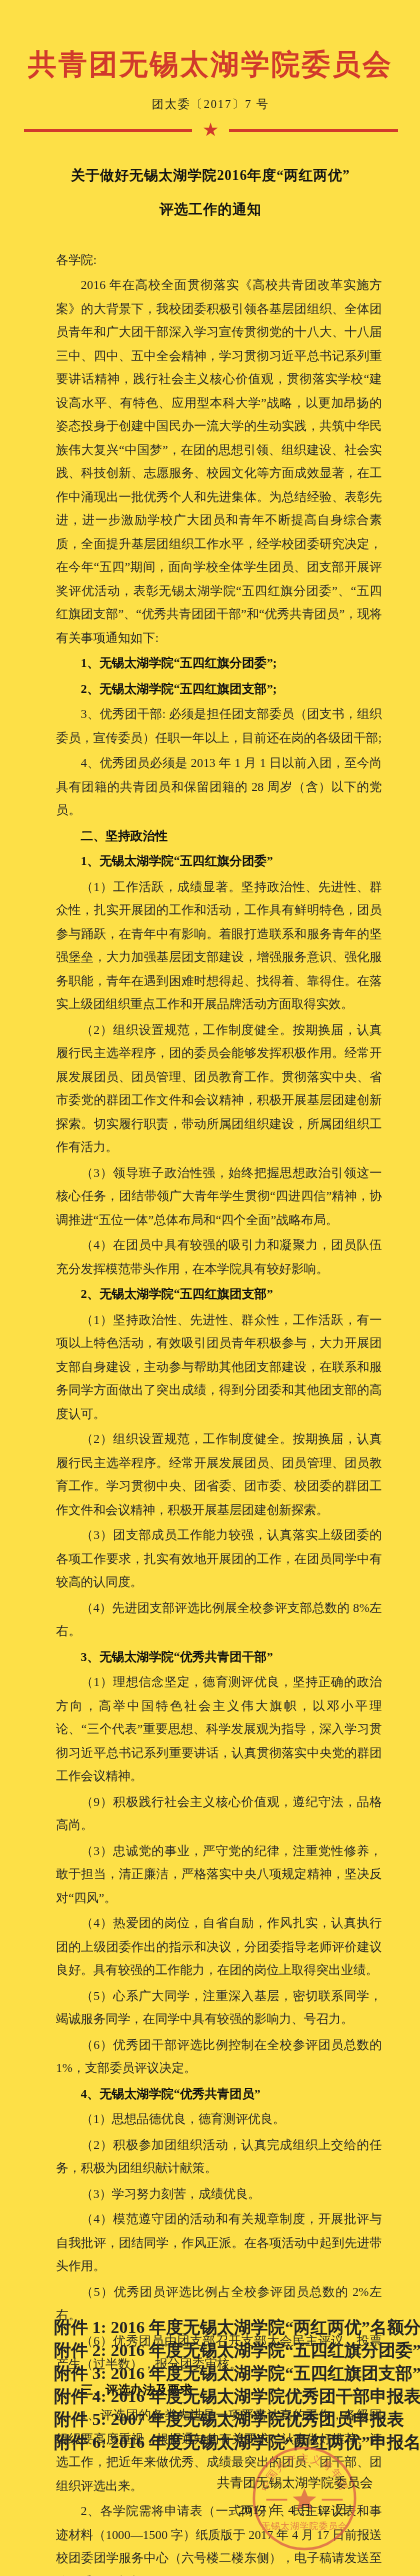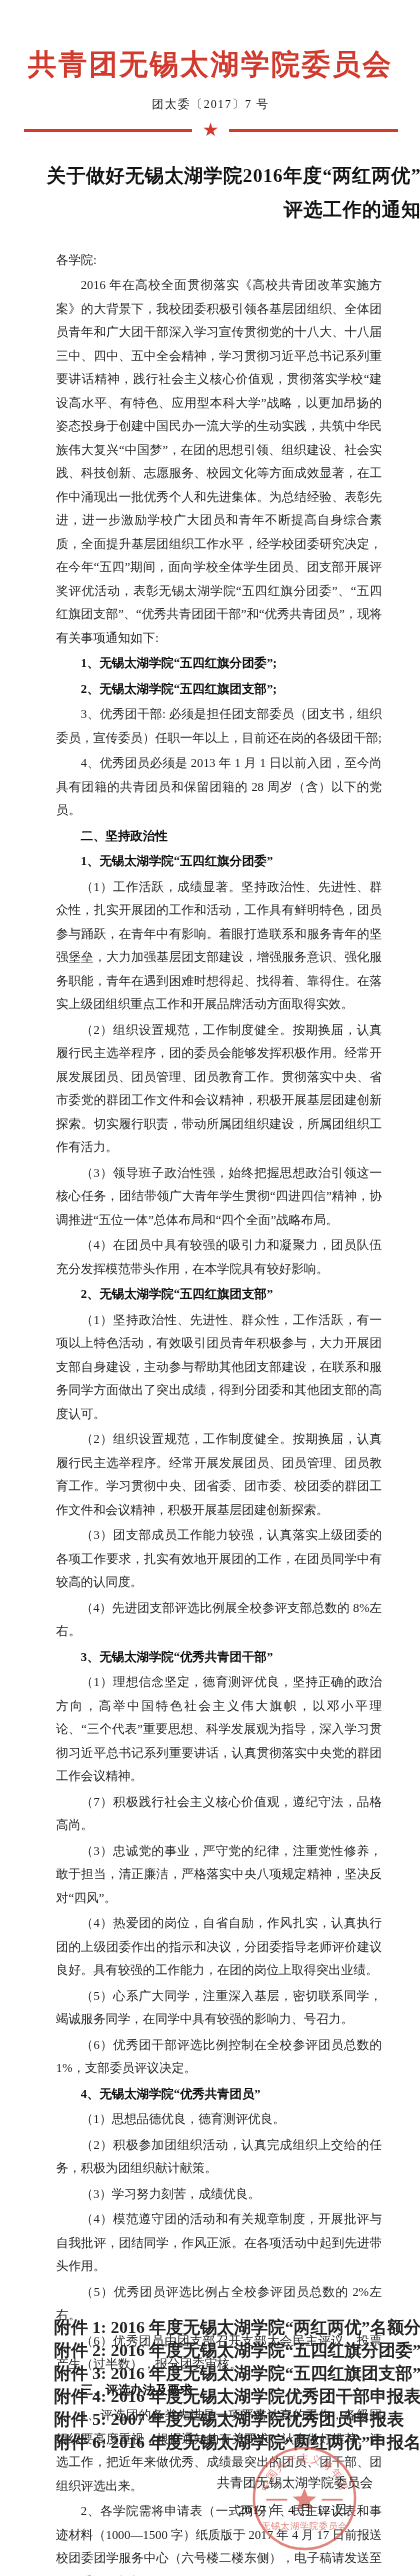--- a/index.html
+++ b/index.html
@@ -1,18 +1,18 @@
 <!DOCTYPE html>
 <html style="font-size:10px"><head>
 <meta charset="utf-8">
 <style>
   html, body { margin:0; padding:0; background:#e8e8e8; }
   .page {
     position:relative; width:421px; height:2576px; margin:0 auto;
-    background:#ffffff; overflow:hidden;
+    background:#fde047; overflow:hidden;
     font-family:"Liberation Serif", serif; color:#232323;
   }
   .org-title {
     padding-top:47px; text-align:center;
     font-size:28.5px; line-height:35px; font-weight:bold;
     letter-spacing:1.9px; color:#d13a2c;
     font-family:"Liberation Serif", serif;
   }
   .doc-number {
     margin-top:13.6px; text-align:center;
@@ -20,22 +20,22 @@
   }
   .divider {
     margin:7.4px 23.5px 0 23.5px; height:20px;
     display:flex; align-items:center;
   }
   .divider .bar { flex:1; height:2.5px; background:#d13a2c; }
   .divider .star {
     color:#d13a2c; font-size:18.6px; line-height:18.6px; margin:0 10px;
   }
   .doc-title {
-    margin-top:18.6px; text-align:right; font-weight:bold;
-    font-size:19px; line-height:34px; color:#141414; letter-spacing:0.6px;
+    margin-top:18.6px; text-align:center; font-weight:bold;
+    font-size:14px; line-height:34px; color:#141414; letter-spacing:0.6px;
   }
   .body-text {
     margin-top:22px; padding:0 37px 0 54px;
     font-size:12.4px; line-height:23.5px; text-align:justify; color:#262626;
   }
   .body-text p { margin:2px; text-indent:2em; }
   .body-text p.salutation { text-indent:0; }
   .body-text p.heading { font-weight:bold; color:#111; }
   .body-text p.sub { font-weight:bold; color:#111; }
   .attachments {
@@ -93,21 +93,21 @@
         <p class="para body">（2）组织设置规范，工作制度健全。按期换届，认真履行民主选举程序，团的委员会能够发挥积极作用。经常开展发展团员、团员管理、团员教育工作。贯彻落实中央、省市委党的群团工作文件和会议精神，积极开展基层团建创新探索。切实履行职责，带动所属团组织建设，所属团组织工作有活力。</p>
         <p class="para body">（3）领导班子政治性强，始终把握思想政治引领这一核心任务，团结带领广大青年学生贯彻“四进四信”精神，协调推进“五位一体”总体布局和“四个全面”战略布局。</p>
         <p class="para body">（4）在团员中具有较强的吸引力和凝聚力，团员队伍充分发挥模范带头作用，在本学院具有较好影响。</p>
         <p class="para sub">2、无锡太湖学院“五四红旗团支部”</p>
         <p class="para body">（1）坚持政治性、先进性、群众性，工作活跃，有一项以上特色活动，有效吸引团员青年积极参与，大力开展团支部自身建设，主动参与帮助其他团支部建设，在联系和服务同学方面做出了突出成绩，得到分团委和其他团支部的高度认可。</p>
         <p class="para body">（2）组织设置规范，工作制度健全。按期换届，认真履行民主选举程序。经常开展发展团员、团员管理、团员教育工作。学习贯彻中央、团省委、团市委、校团委的群团工作文件和会议精神，积极开展基层团建创新探索。</p>
         <p class="para body">（3）团支部成员工作能力较强，认真落实上级团委的各项工作要求，扎实有效地开展团的工作，在团员同学中有较高的认同度。</p>
         <p class="para body">（4）先进团支部评选比例展全校参评支部总数的 8%左右。</p>
         <p class="para sub">3、无锡太湖学院“优秀共青团干部”</p>
         <p class="para body">（1）理想信念坚定，德育测评优良，坚持正确的政治方向，高举中国特色社会主义伟大旗帜，以邓小平理论、“三个代表”重要思想、科学发展观为指导，深入学习贯彻习近平总书记系列重要讲话，认真贯彻落实中央党的群团工作会议精神。</p>
-        <p class="para body">（7）积极践行社会主义核心价值观，遵纪守法，品格高尚。</p>
+        <p class="para body">（9）积极践行社会主义核心价值观，遵纪守法，品格高尚。</p>
         <p class="para body">（3）忠诚党的事业，严守党的纪律，注重党性修养，敢于担当，清正廉洁，严格落实中央八项规定精神，坚决反对“四风”。</p>
         <p class="para body">（4）热爱团的岗位，自省自励，作风扎实，认真执行团的上级团委作出的指示和决议，分团委指导老师评价建议良好。具有较强的工作能力，在团的岗位上取得突出业绩。</p>
         <p class="para body">（5）心系广大同学，注重深入基层，密切联系同学，竭诚服务同学，在同学中具有较强的影响力、号召力。</p>
         <p class="para body">（6）优秀团干部评选比例控制在全校参评团员总数的 1%，支部委员评议决定。</p>
         <p class="para sub">4、无锡太湖学院“优秀共青团员”</p>
         <p class="para body">（1）思想品德优良，德育测评优良。</p>
         <p class="para body">（2）积极参加团组织活动，认真完成组织上交给的任务，积极为团组织献计献策。</p>
         <p class="para body">（3）学习努力刻苦，成绩优良。</p>
         <p class="para body">（4）模范遵守团的活动和有关规章制度，开展批评与自我批评，团结同学，作风正派。在各项活动中起到先进带头作用。</p>
         <p class="para body">（5）优秀团员评选比例占全校参评团员总数的 2%左右。</p>

